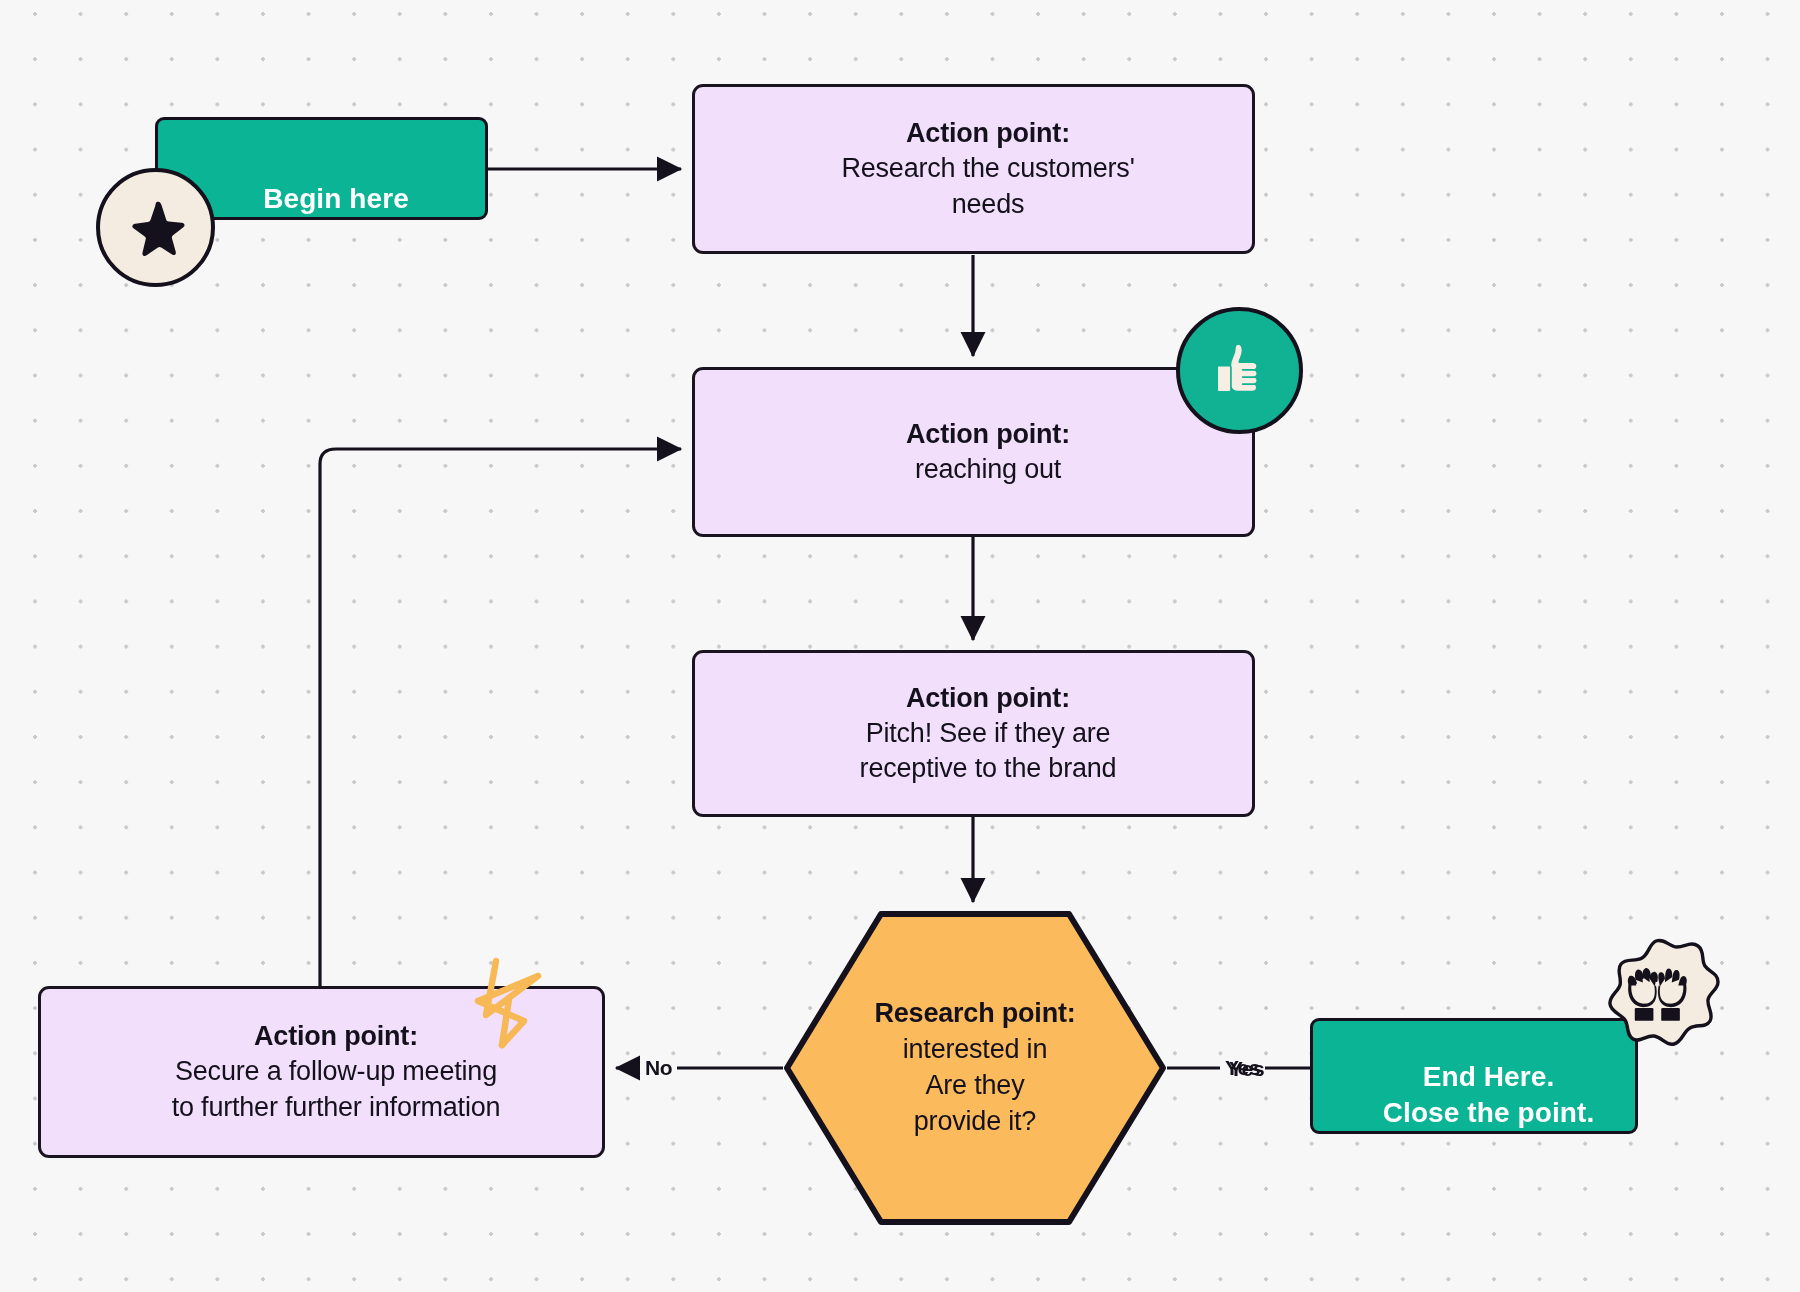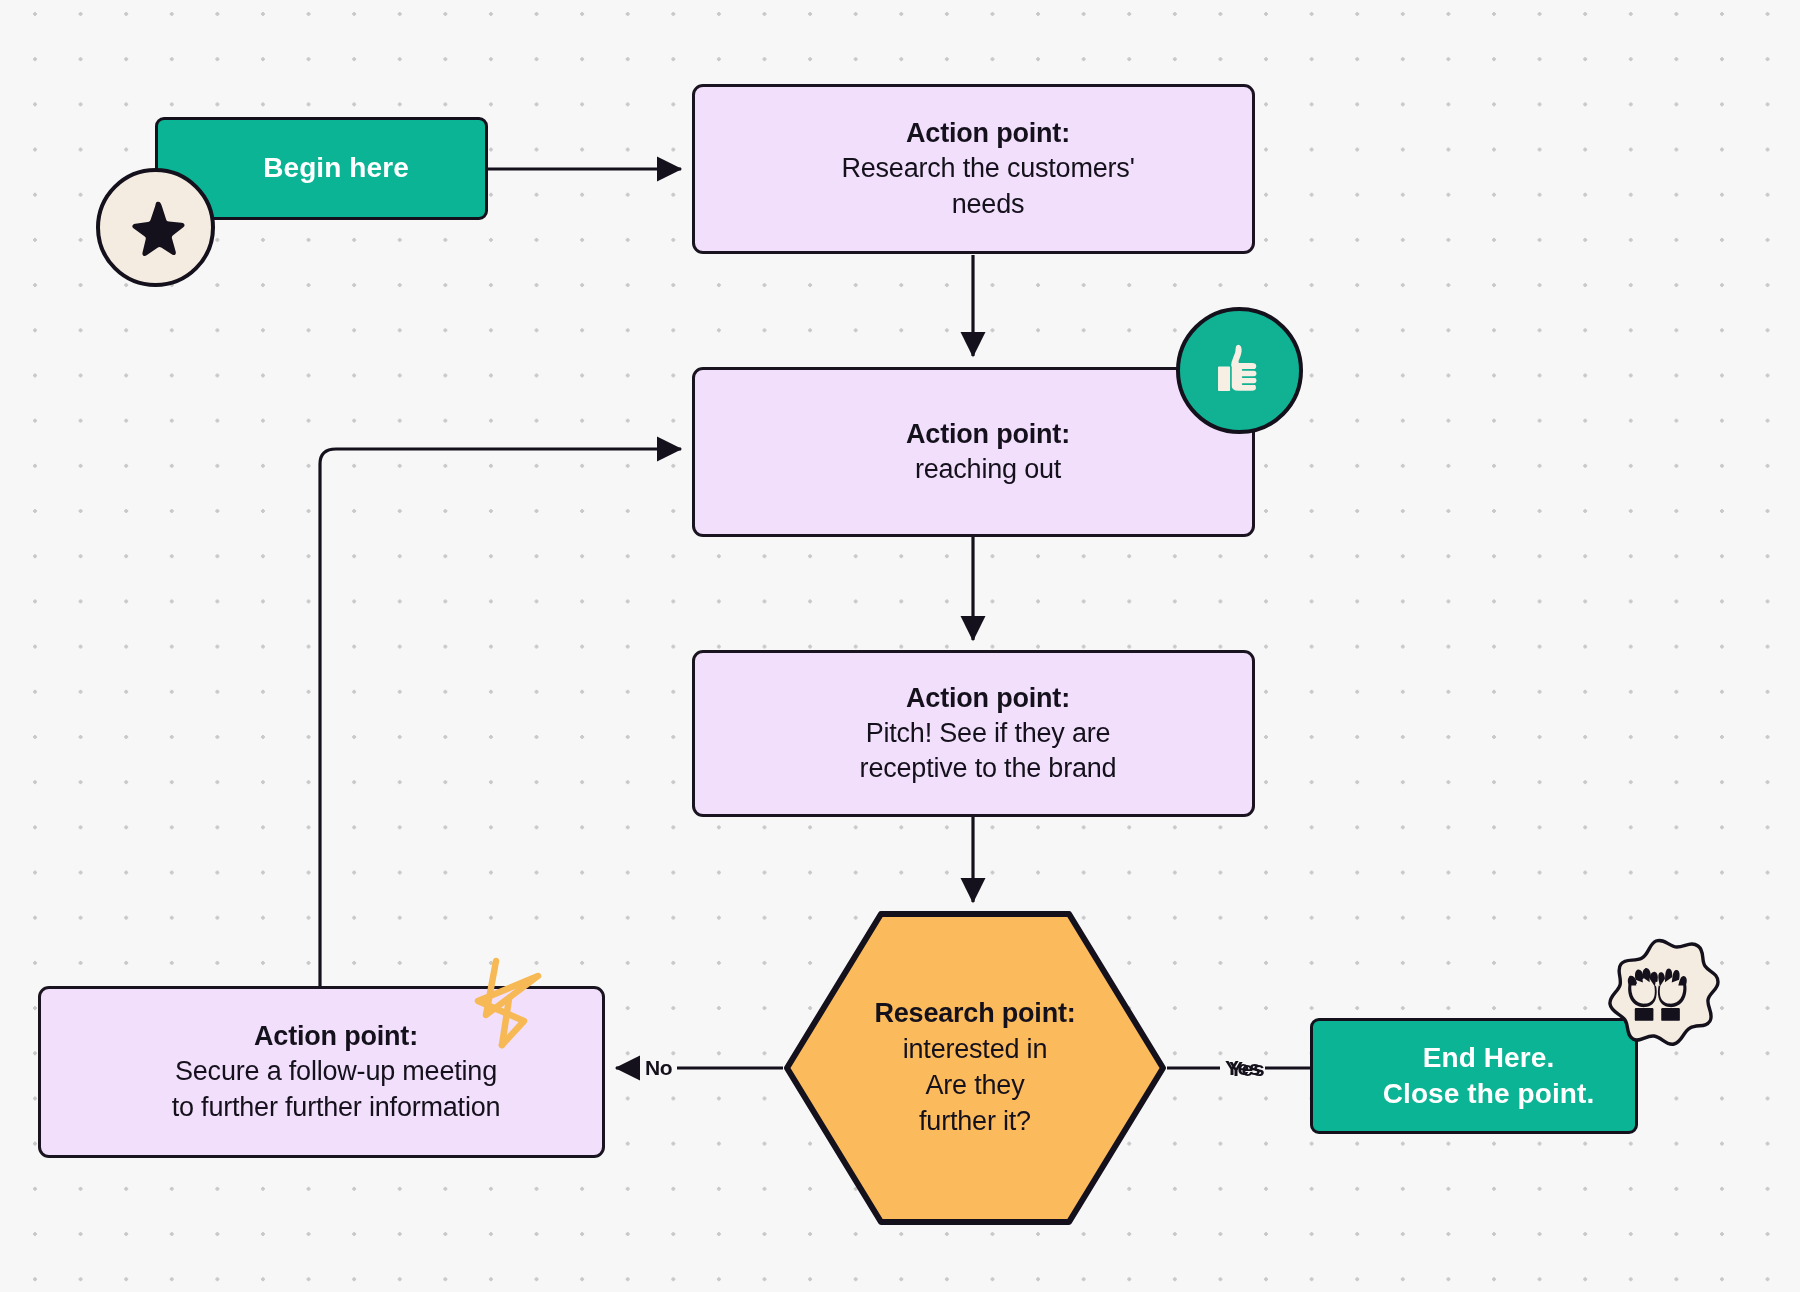--- a/index.html
+++ b/index.html
@@ -65,20 +65,21 @@
   }
 
   .term {
     background: #0bb494;
     border: 3.4px solid #15111c;
     border-radius: 9px;
     color: #ffffff;
     font-size: 28px;
     font-weight: bold;
     letter-spacing: 0.1px;
+    align-items: flex-end;
   }
   .term .line { display: block; line-height: 1.28; }
 
   
   .decision {
     position: absolute;
     display: flex;
     align-items: center;
     justify-content: center;
   }
@@ -223,21 +224,21 @@
   </div>
 
   <div class="decision" style="left:783px; top:910px; width:384px; height:316px;">
     <svg class="hexwrap" viewBox="0 0 384 316" preserveAspectRatio="none">
       <path d="M 98 4 L 286 4 L 380 158 L 286 312 L 98 312 L 4 158 Z" fill="#fbba5c" stroke="#15111c" stroke-width="6" stroke-linejoin="round"></path>
     </svg>
     <span class="hextext">
       <span class="title">Research point:</span>
       <span class="body">interested in</span>
       <span class="body">Are they</span>
-      <span class="body">further it?</span>
+      <span class="body">provide it?</span>
     </span>
   </div>
 
   <div class="node proc" style="left:38px; top:986px; width:567px; height:172px;">
     <span class="txt">
       <span class="title">Action point:</span>
       <span class="body">Secure a follow-up meeting</span>
       <span class="body">to further further information</span>
     </span>
   </div>

